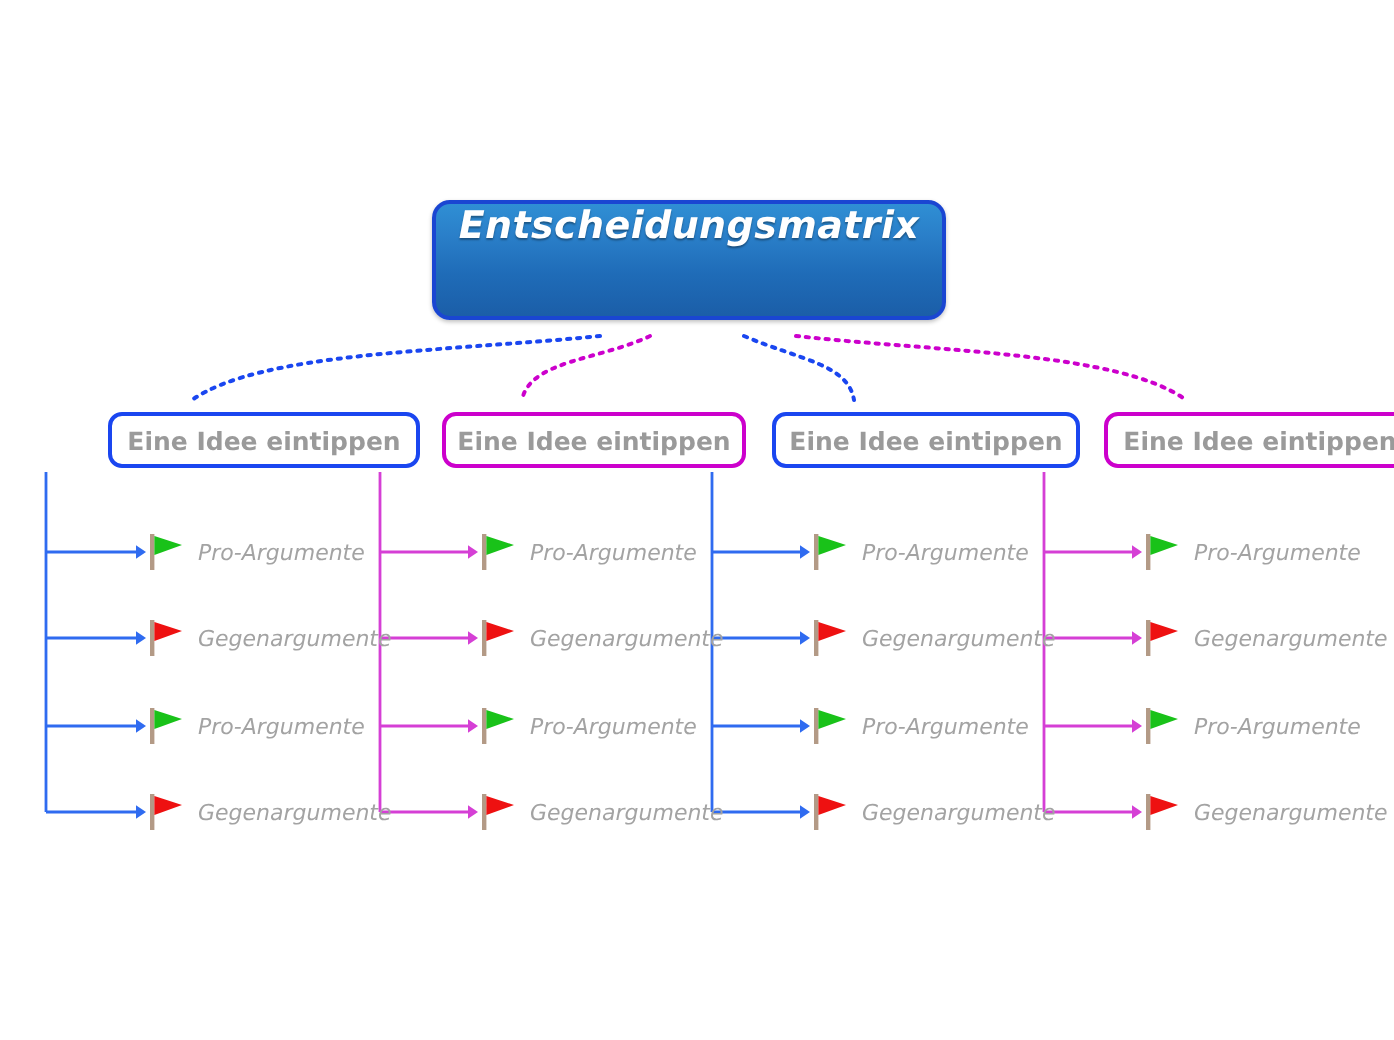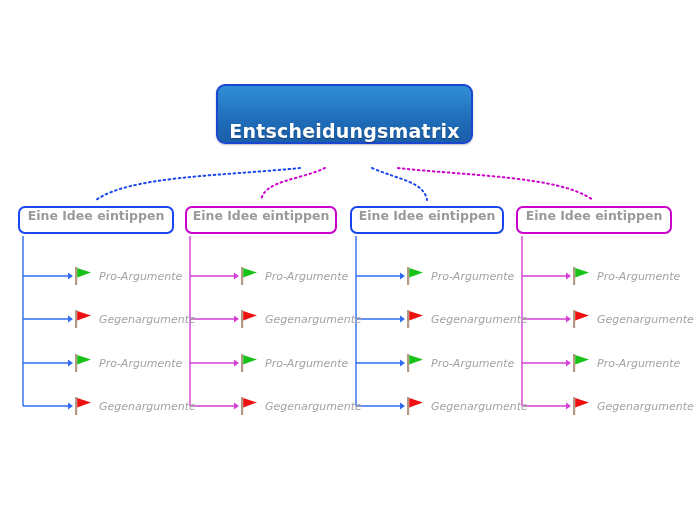--- a/index.html
+++ b/index.html
@@ -29,51 +29,54 @@
     top: 0;
     width: 697px;
     height: 520px;
     pointer-events: none;
   }
 
   
   .root-node {
     position: absolute;
     left: 216px;
-    top: 84px;
+    top: 100px;
     width: 257px;
     height: 60px;
     box-sizing: border-box;
     border: 2px solid #1a46d2;
     border-radius: 9px;
     background: linear-gradient(180deg, #2f8fd4 0%, #2a7fc9 28%, #1f6cb8 62%, #1b5ea8 100%);
     box-shadow: 0 1px 2px rgba(0,0,0,0.25);
     display: flex;
-    align-items: flex-end;
+    align-items: flex-start;
     justify-content: center;
+    font-style: italic;
   }
   .root-label {
     color: #ffffff;
     font-size: 19px;
     font-weight: bold;
     letter-spacing: 0.2px;
     text-shadow: 0 1px 1px rgba(0,0,0,0.35);
     white-space: nowrap;
   }
 
   
   .branch-node {
     position: absolute;
     top: 206px;
     height: 28px;
     box-sizing: border-box;
     border-radius: 7px;
     background: #ffffff;
     display: flex;
+    align-items: center;
     justify-content: center;
+    margin-left: 36px;
   }
   .branch-node.blue   { border: 2px solid #1a46f0; }
   .branch-node.magenta{ border: 2px solid #cc00cc; }
 
   .branch-label {
     color: #9a9a9a;
     font-size: 12.5px;
     font-weight: bold;
     white-space: nowrap;
   }

